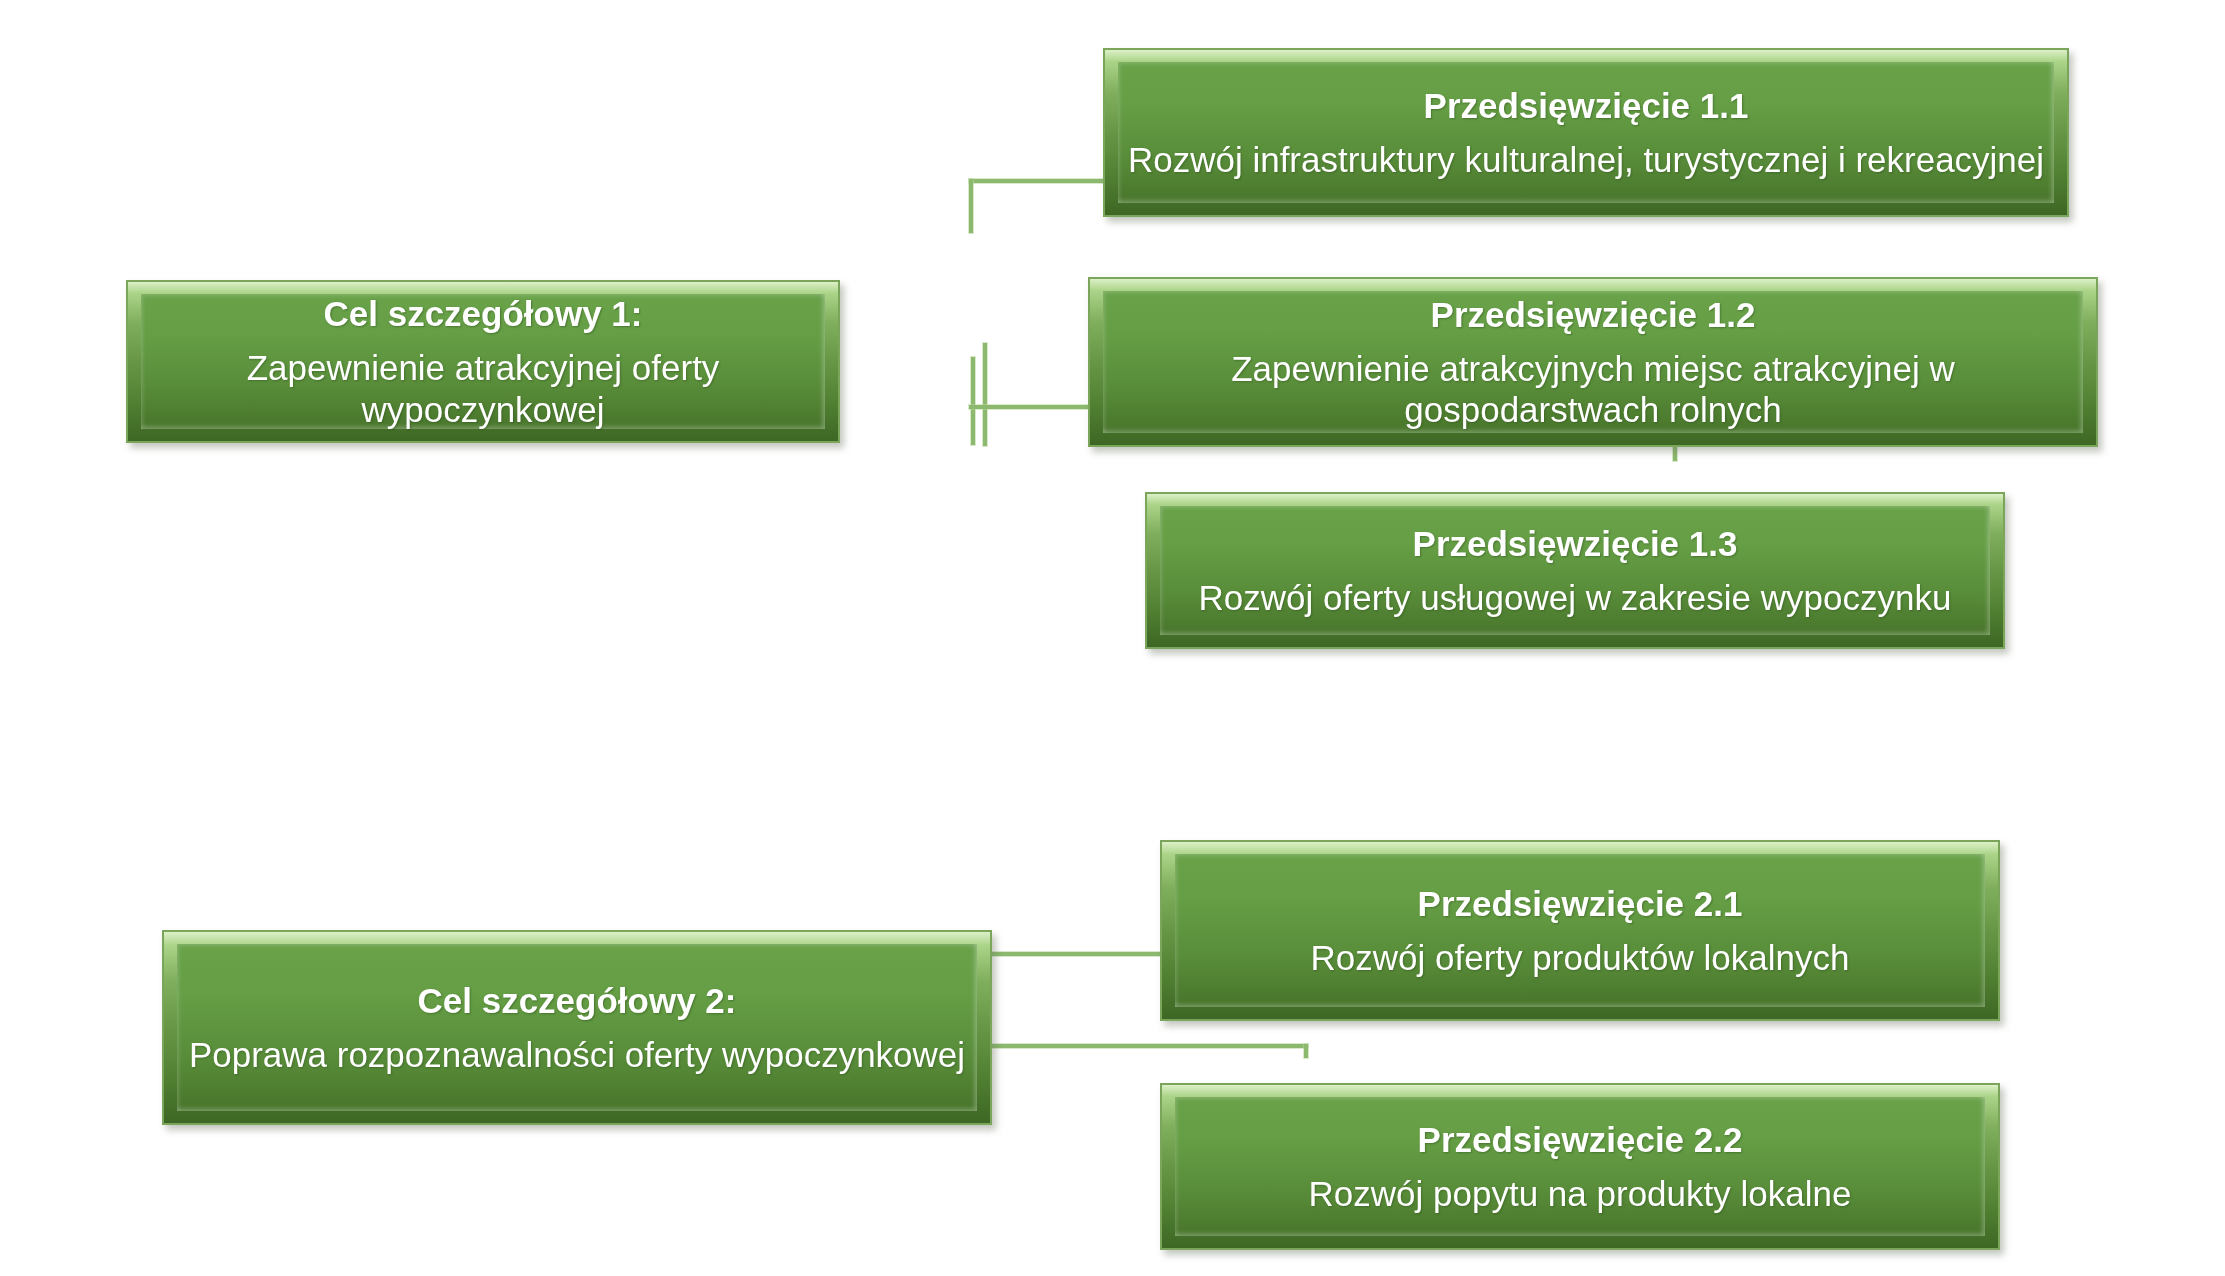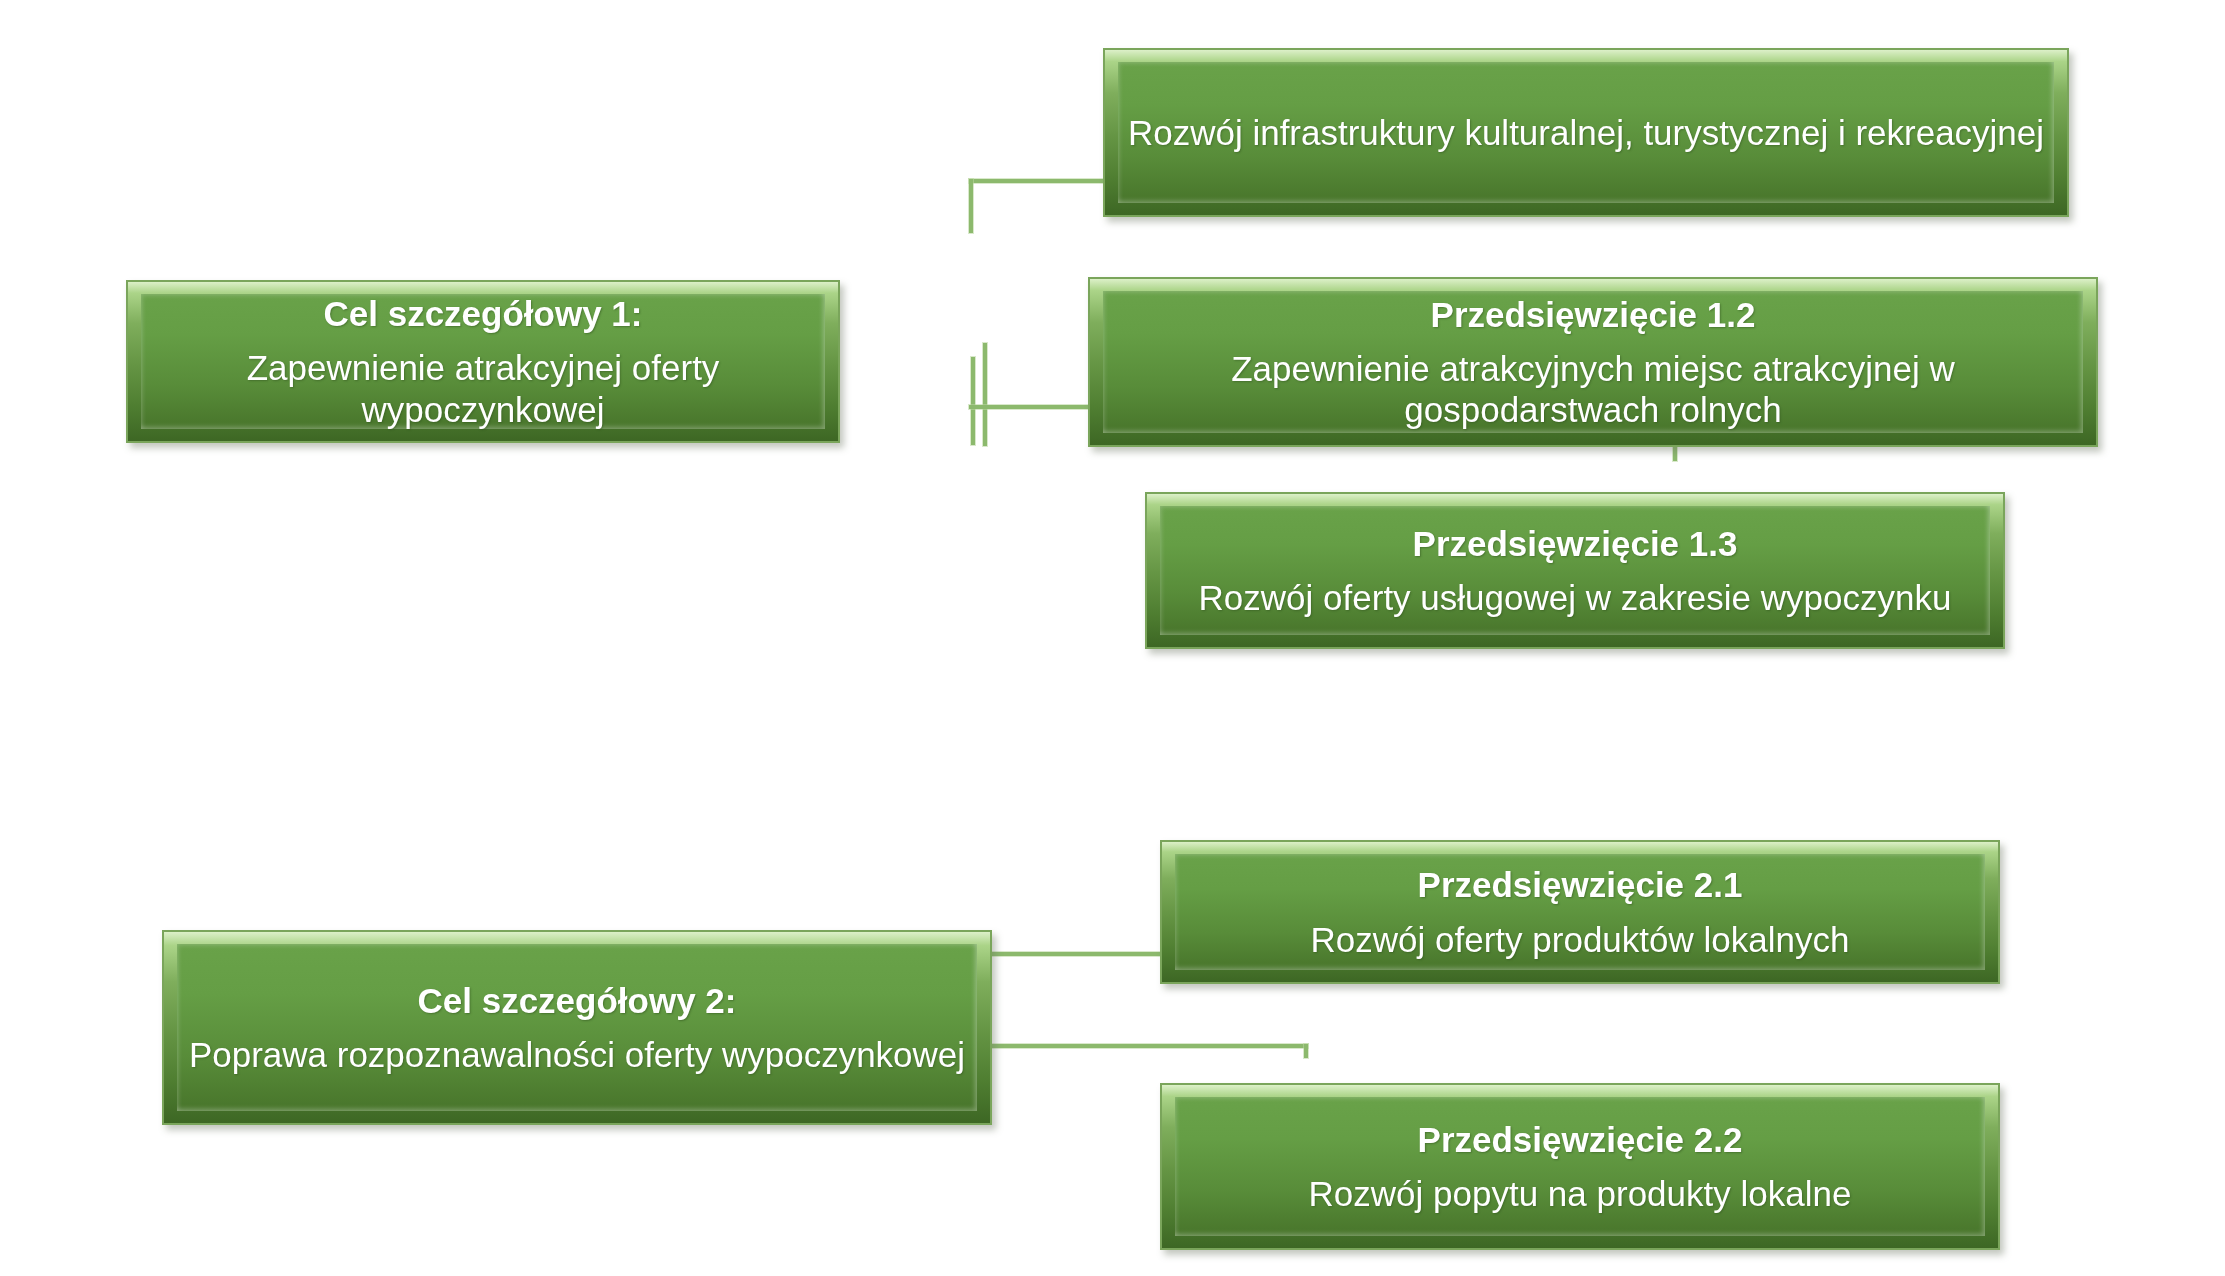--- a/index.html
+++ b/index.html
@@ -82,20 +82,21 @@
 
   <div class="box" style="left:126px; top:280px; width:714px; height:163px;">
     <div class="box-inner">
       <div class="box-title">Cel szczegółowy 1:</div>
       <div class="box-desc">Zapewnienie atrakcyjnej oferty wypoczynkowej</div>
     </div>
   </div>
 
   <div class="box" style="left:1103px; top:48px; width:966px; height:169px;">
     <div class="box-inner">
+      <div class="box-title">Przedsięwzięcie 1.1</div>
       <div class="box-desc">Rozwój infrastruktury kulturalnej, turystycznej i rekreacyjnej</div>
     </div>
   </div>
 
   <div class="box" style="left:1088px; top:277px; width:1010px; height:170px;">
     <div class="box-inner">
       <div class="box-title">Przedsięwzięcie 1.2</div>
       <div class="box-desc">Zapewnienie atrakcyjnych miejsc atrakcyjnej w gospodarstwach rolnych</div>
     </div>
   </div>
@@ -107,21 +108,21 @@
     </div>
   </div>
 
   <div class="box" style="left:162px; top:930px; width:830px; height:195px;">
     <div class="box-inner">
       <div class="box-title">Cel szczegółowy 2:</div>
       <div class="box-desc">Poprawa rozpoznawalności oferty wypoczynkowej</div>
     </div>
   </div>
 
-  <div class="box" style="left:1160px; top:840px; width:840px; height:144px;">
+  <div class="box" style="left:1160px; top:840px; width:840px; height:181px;">
     <div class="box-inner">
       <div class="box-title">Przedsięwzięcie 2.1</div>
       <div class="box-desc">Rozwój oferty produktów lokalnych</div>
     </div>
   </div>
 
   <div class="box" style="left:1160px; top:1083px; width:840px; height:167px;">
     <div class="box-inner">
       <div class="box-title">Przedsięwzięcie 2.2</div>
       <div class="box-desc">Rozwój popytu na produkty lokalne</div>

